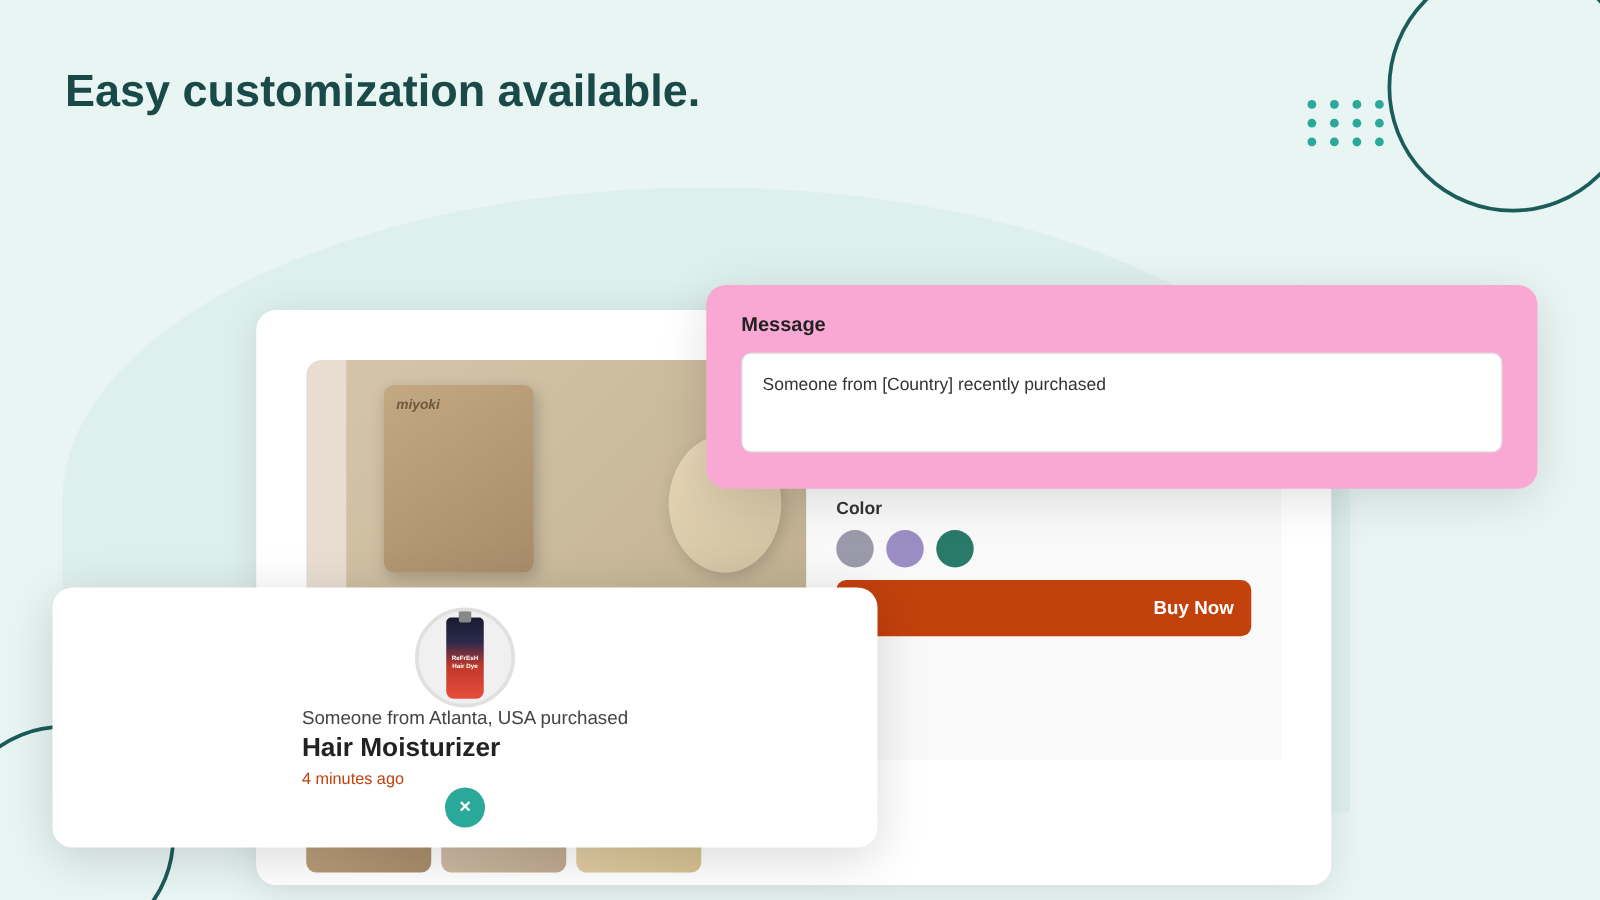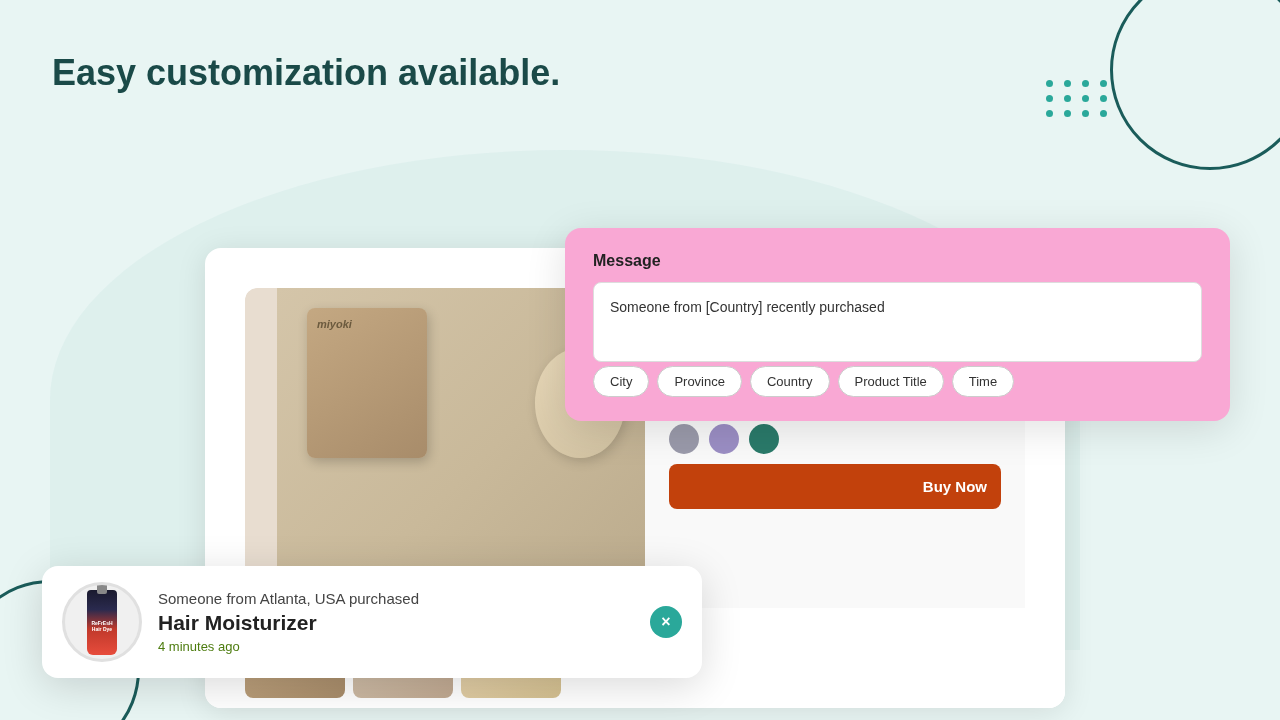--- a/index.html
+++ b/index.html
@@ -355,20 +355,21 @@
       bottom: 42px;
       left: 42px;
       width: 660px;
       background: white;
       border-radius: 16px;
       box-shadow: 0 8px 40px rgba(0,0,0,0.15);
       padding: 16px 20px;
       display: flex;
       align-items: center;
       z-index: 20;
+      flex-direction: column;
     }
 
     .notification-avatar {
       width: 80px;
       height: 80px;
       border-radius: 50%;
       border: 3px solid #e0e0e0;
       overflow: hidden;
       flex-shrink: 0;
       background: #f0f0f0;
@@ -422,21 +423,21 @@
 
     .notif-product {
       font-size: 21px;
       font-weight: 700;
       color: #222;
       margin-bottom: 4px;
     }
 
     .notif-time {
       font-size: 13px;
-      color: #4d7c0f;
+      color: #c2410c;
     }
 
     .notif-close {
       width: 32px;
       height: 32px;
       background: #2aa89a;
       border-radius: 50%;
       display: flex;
       align-items: center;
       justify-content: center;
@@ -504,27 +505,20 @@
   <div class="thumbnail-strip">
     <div class="thumb thumb-1"></div>
     <div class="thumb thumb-2"></div>
     <div class="thumb thumb-3"></div>
   </div>
 </div>
 
 <div class="message-panel">
   <div class="message-panel-title">Message</div>
   <textarea class="message-textarea" style="">Someone from [Country] recently purchased</textarea>
-  <div class="label-tags">
-    <button class="label-tag">City</button>
-    <button class="label-tag">Province</button>
-    <button class="label-tag">Country</button>
-    <button class="label-tag">Product Title</button>
-    <button class="label-tag">Time</button>
-  </div>
 </div>
 
 <div class="notification-popup">
   <div class="notification-avatar">
     <div class="product-tube">
       <span class="product-tube-label">ReFrEsH<br>Hair Dye</span>
     </div>
   </div>
   <div class="notification-text">
     <div class="notif-from">Someone from Atlanta, USA purchased</div>

